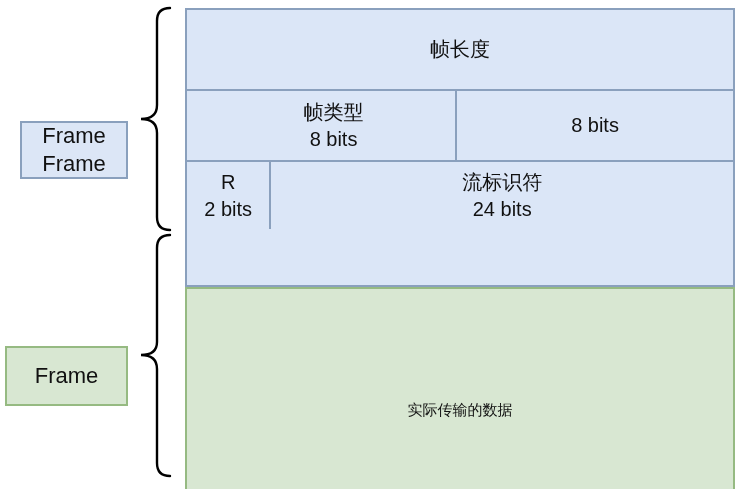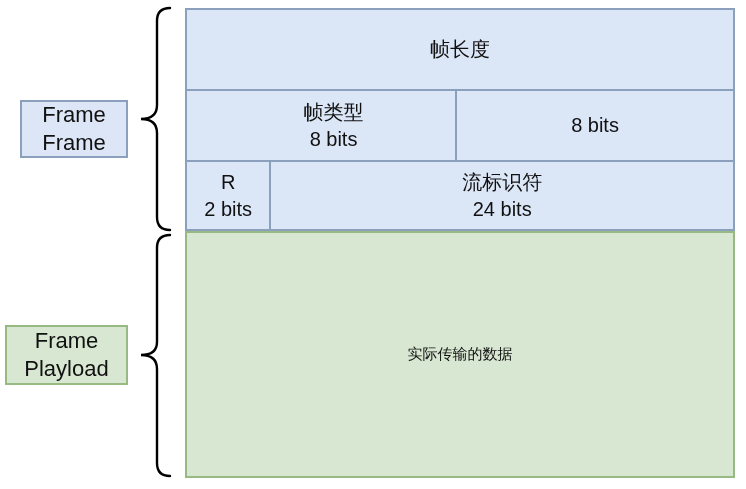--- a/index.html
+++ b/index.html
@@ -21,20 +21,21 @@
   .label-box {
     position: absolute;
     box-sizing: border-box;
     display: flex;
     flex-direction: column;
     align-items: center;
     justify-content: center;
     text-align: center;
     font-size: 22px;
     line-height: 28px;
+    margin-top: 21px;
   }
   .label-header {
     left: 20px;
     top: 100px;
     width: 108px;
     height: 58px;
     background: #dce6f6;
     border: 2px solid #8aa0bd;
   }
   .label-payload {
@@ -57,21 +58,21 @@
   
   .frame-table {
     position: absolute;
     left: 185px;
     top: 8px;
     width: 550px;
   }
   .blue-section {
     box-sizing: border-box;
     width: 550px;
-    height: 223px;
+    height: 279px;
     border: 2px solid #8aa0bd;
     background: #dbe6f7;
     display: flex;
     flex-direction: column;
   }
   .hrow {
     box-sizing: border-box;
     display: flex;
     width: 100%;
   }
@@ -113,21 +114,20 @@
 
 <div class="canvas">
 
   <div class="label-box label-header">
     <div>Frame</div>
     <div>Frame</div>
   </div>
 
   <div class="label-box label-payload">
     <div>Frame</div>
-    <div>Playload</div>
   </div>
 
   <svg class="brace brace-top" width="40" height="228" viewBox="0 0 40 228">
     <path d="M 34 3 Q 21 3 21 16 L 21 100 Q 21 114 5 114 Q 21 114 21 128 L 21 212 Q 21 225 34 225" fill="none" stroke="#000000" stroke-width="2.4" stroke-linecap="round"></path>
   </svg>
 
   <svg class="brace brace-bottom" width="40" height="247" viewBox="0 0 40 247">
     <path d="M 34 3 Q 21 3 21 16 L 21 110 Q 21 123 5 123 Q 21 123 21 137 L 21 231 Q 21 244 34 244" fill="none" stroke="#000000" stroke-width="2.4" stroke-linecap="round"></path>
   </svg>
 

